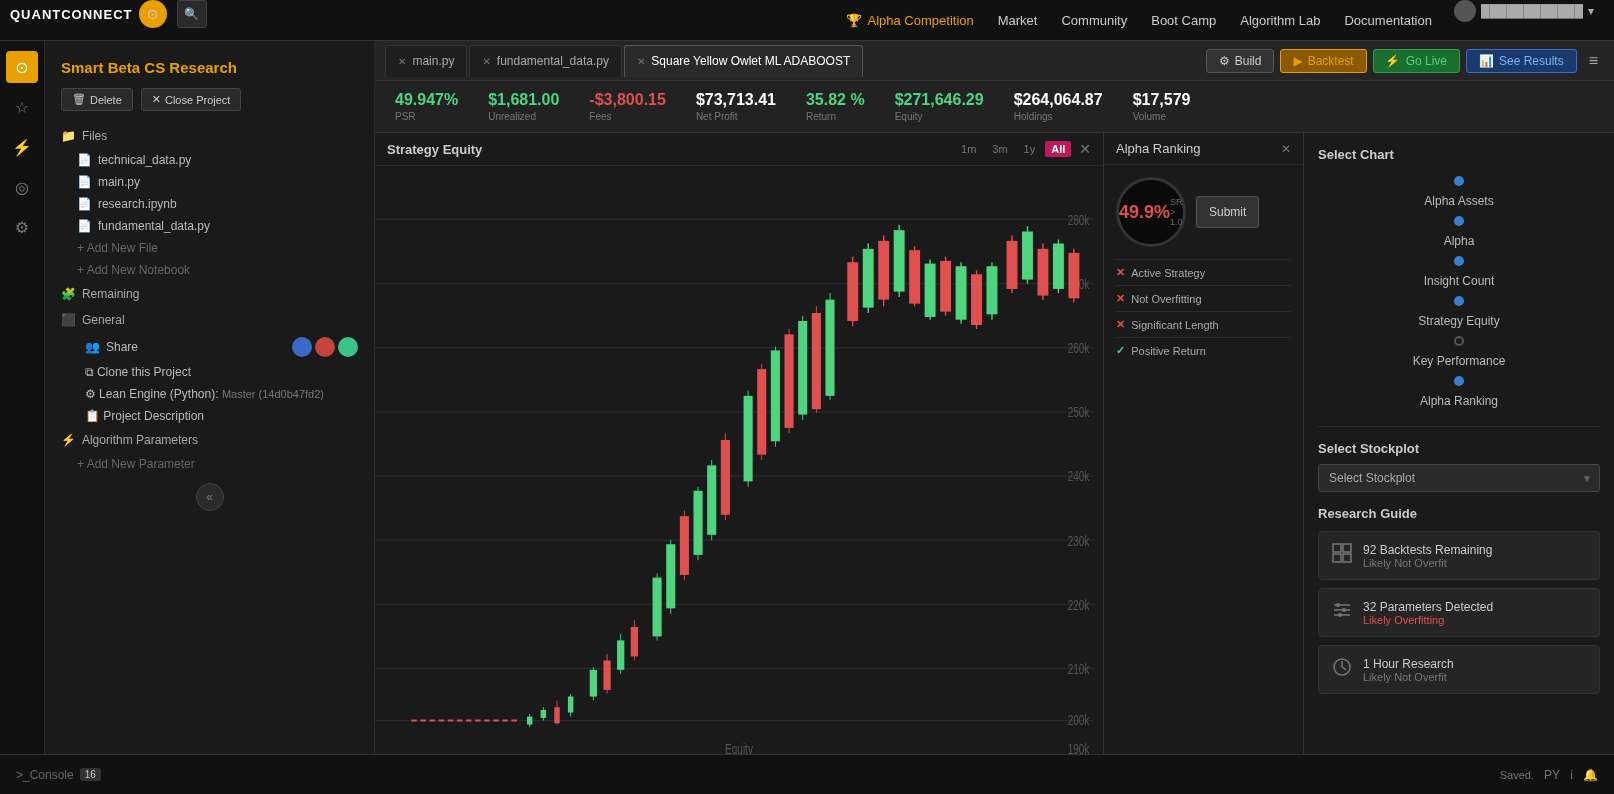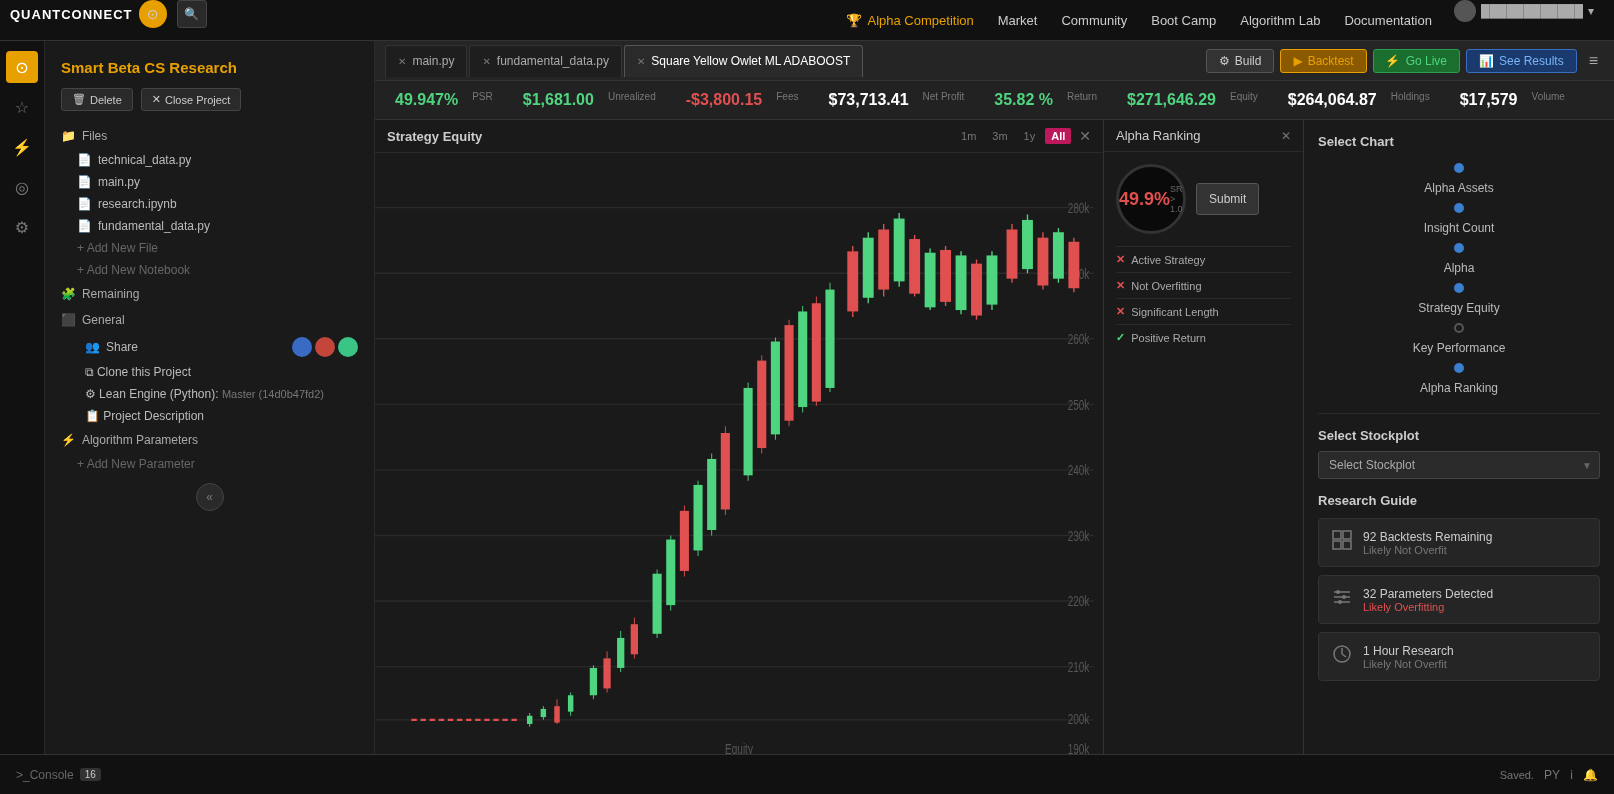--- a/index.html
+++ b/index.html
@@ -274,21 +274,21 @@
     
     .stats-bar {
       background: #222;
       border-bottom: 1px solid #333;
       display: flex;
       align-items: center;
       padding: 10px 20px;
       gap: 30px;
       flex-shrink: 0;
     }
-    .stat-item { display: flex; flex-direction: row; gap: 14px; }
+    .stat-item { display: flex; flex-direction: column; gap: 2px; }
     .stat-value { font-size: 16px; font-weight: bold; }
     .stat-value.green { color: #4fd47f; }
     .stat-value.red { color: #e05050; }
     .stat-value.white { color: #fff; }
     .stat-label { font-size: 10px; color: #777; }
 
     
     .charts-area {
       flex: 1;
       display: flex;
@@ -912,25 +912,25 @@
 
       <div class="right-panel">
         <div class="panel-section-title">Select Chart</div>
 
         <div class="chart-option">
           <div class="dot blue"></div>
           <span class="chart-option-label">Alpha Assets</span>
         </div>
         <div class="chart-option">
           <div class="dot blue"></div>
-          <span class="chart-option-label">Insight Count</span>
+          <span class="chart-option-label">Alpha</span>
         </div>
         <div class="chart-option">
           <div class="dot blue"></div>
-          <span class="chart-option-label">Alpha</span>
+          <span class="chart-option-label">Insight Count</span>
         </div>
         <div class="chart-option">
           <div class="dot blue"></div>
           <span class="chart-option-label">Strategy Equity</span>
         </div>
         <div class="chart-option">
           <div class="dot outline"></div>
           <span class="chart-option-label">Key Performance</span>
         </div>
         <div class="chart-option">

